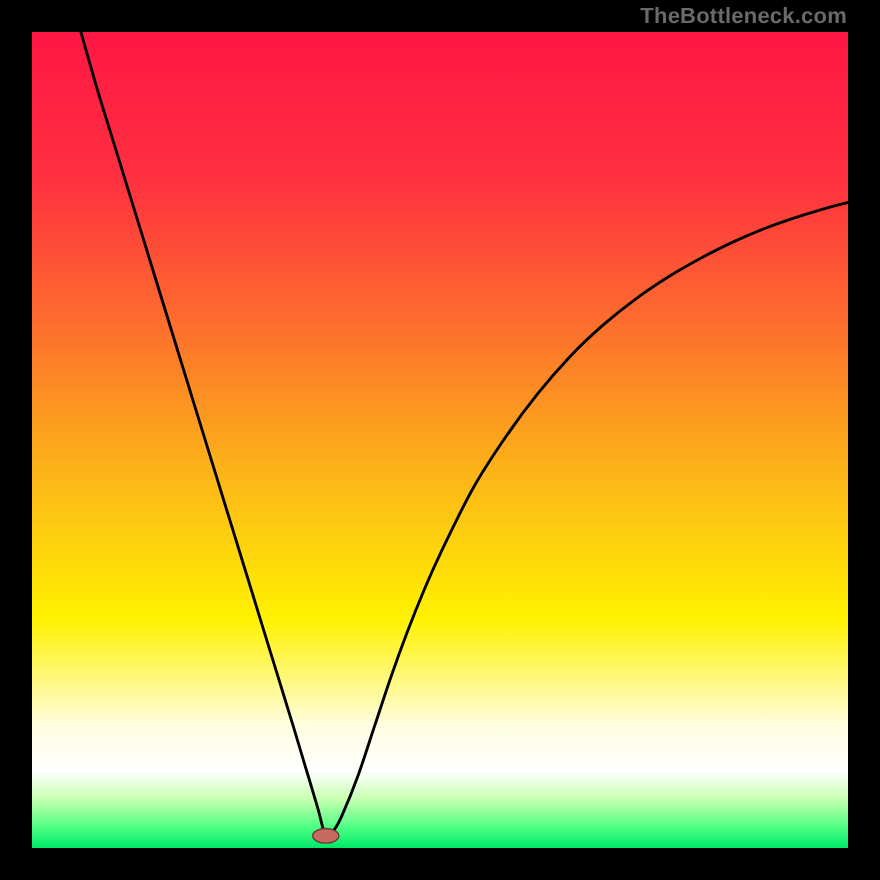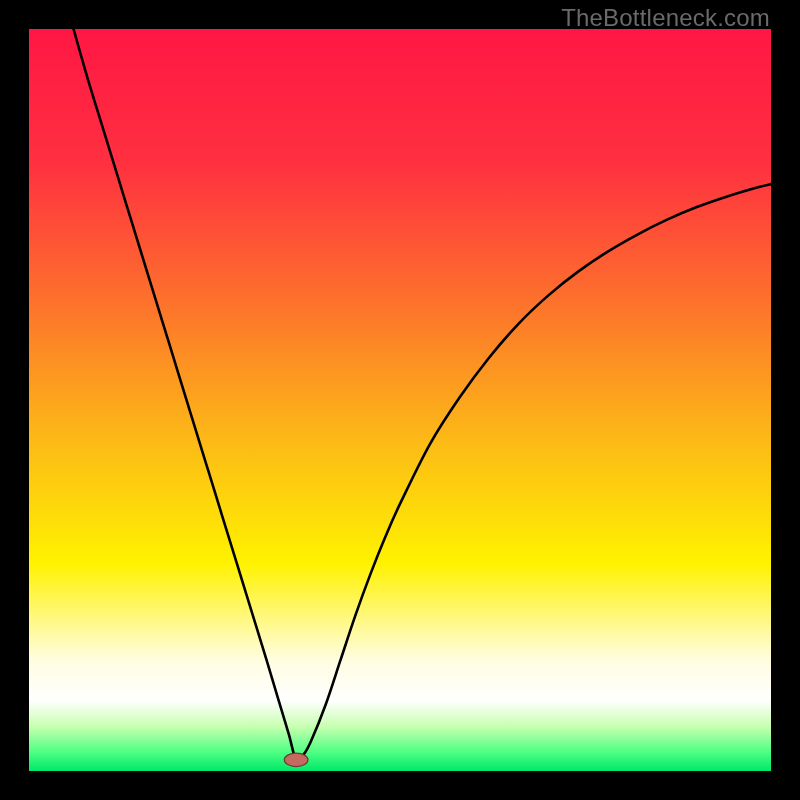--- a/index.html
+++ b/index.html
@@ -24,22 +24,22 @@
     left: 29px;
     width: 742px;
     height: 742px;
     overflow: hidden;
   }
   .watermark {
     position: absolute;
     top: 4px;
     right: 30px;
     color: #6a6a6a;
-    font-size: 24px;
-    font-weight: 400;
+    font-size: 20px;
+    font-weight: 700;
     letter-spacing: 0.2px;
   }
 </style>
 </head>
 <body>
 
 <div class="frame">
   <div class="plot">
     <svg id="svg" width="742" height="742" viewBox="0 0 742 742">
       <defs>

